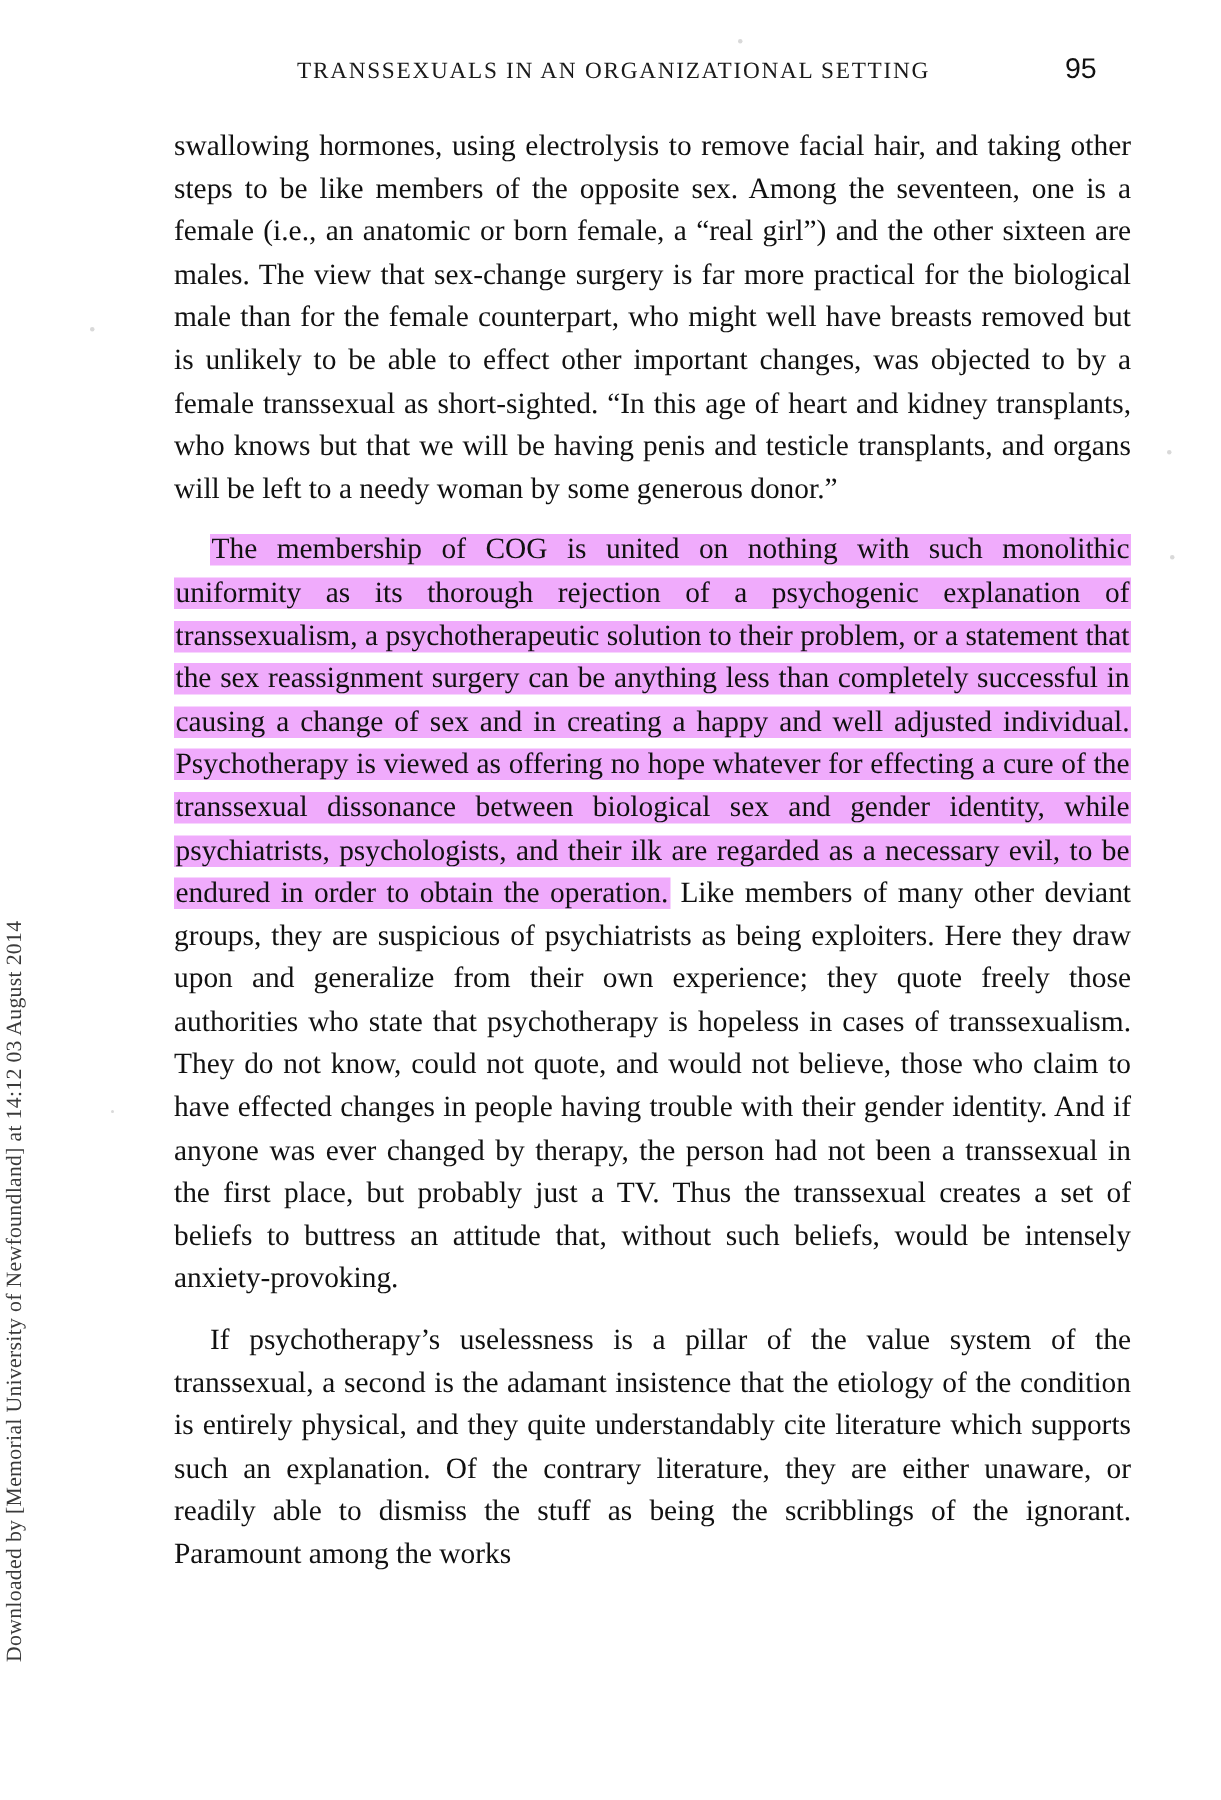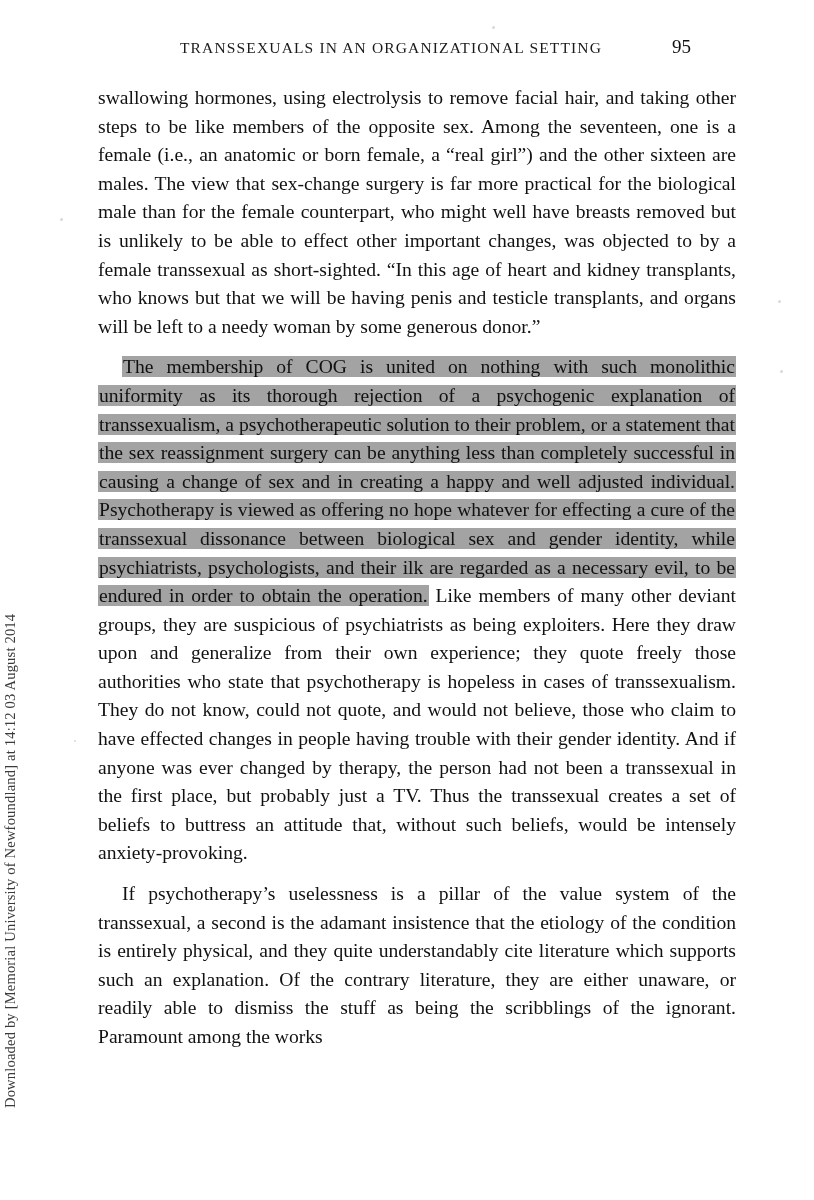--- a/index.html
+++ b/index.html
@@ -28,66 +28,66 @@
     font-size: 14.5px;
     letter-spacing: 0.2px;
     color: #3a3a3a;
     white-space: nowrap;
     text-align: left;
   }
 
   
   #page {
     position: absolute;
-    left: 86px;
+    left: 104px;
     top: 36px;
     width: 662px;
   }
 
   #running-head {
     display: flex;
     align-items: baseline;
     justify-content: flex-start;
     margin-left: 94px;
     margin-bottom: 26px;
   }
   #running-head .title {
     font-family: "Liberation Serif", serif;
     font-size: 15.5px;
     letter-spacing: 1.15px;
     font-variant: small-caps;
     text-transform: uppercase;
     color: #1a1a1a;
   }
   #running-head .folio {
-    font-family: Liberation Serif, serif;
+    font-family: Liberation Sans, sans-serif;
     font-size: 19px;
     color: #111111;
-    margin-left: 70px;
+    margin-left: 90px;
   }
 
   p.body-par {
     margin: 12px;
     font-size: 19.6px;
     line-height: 28.6px;
     text-align: justify;
     text-justify: inter-word;
     color: #111111;
     -webkit-hyphens: none;
     hyphens: none;
   }
   p.body-par + p.body-par {
     margin-top: 0px;
   }
   p.indent {
     text-indent: 24px;
   }
 
   .hl {
-    background: #a3a3a3;
+    background: #f0abfc;
     box-decoration-break: clone;
     -webkit-box-decoration-break: clone;
     padding: 0 1px;
   }
 
   
   .speck {
     position: absolute;
     background: #cfcfcf;
     border-radius: 50%;

